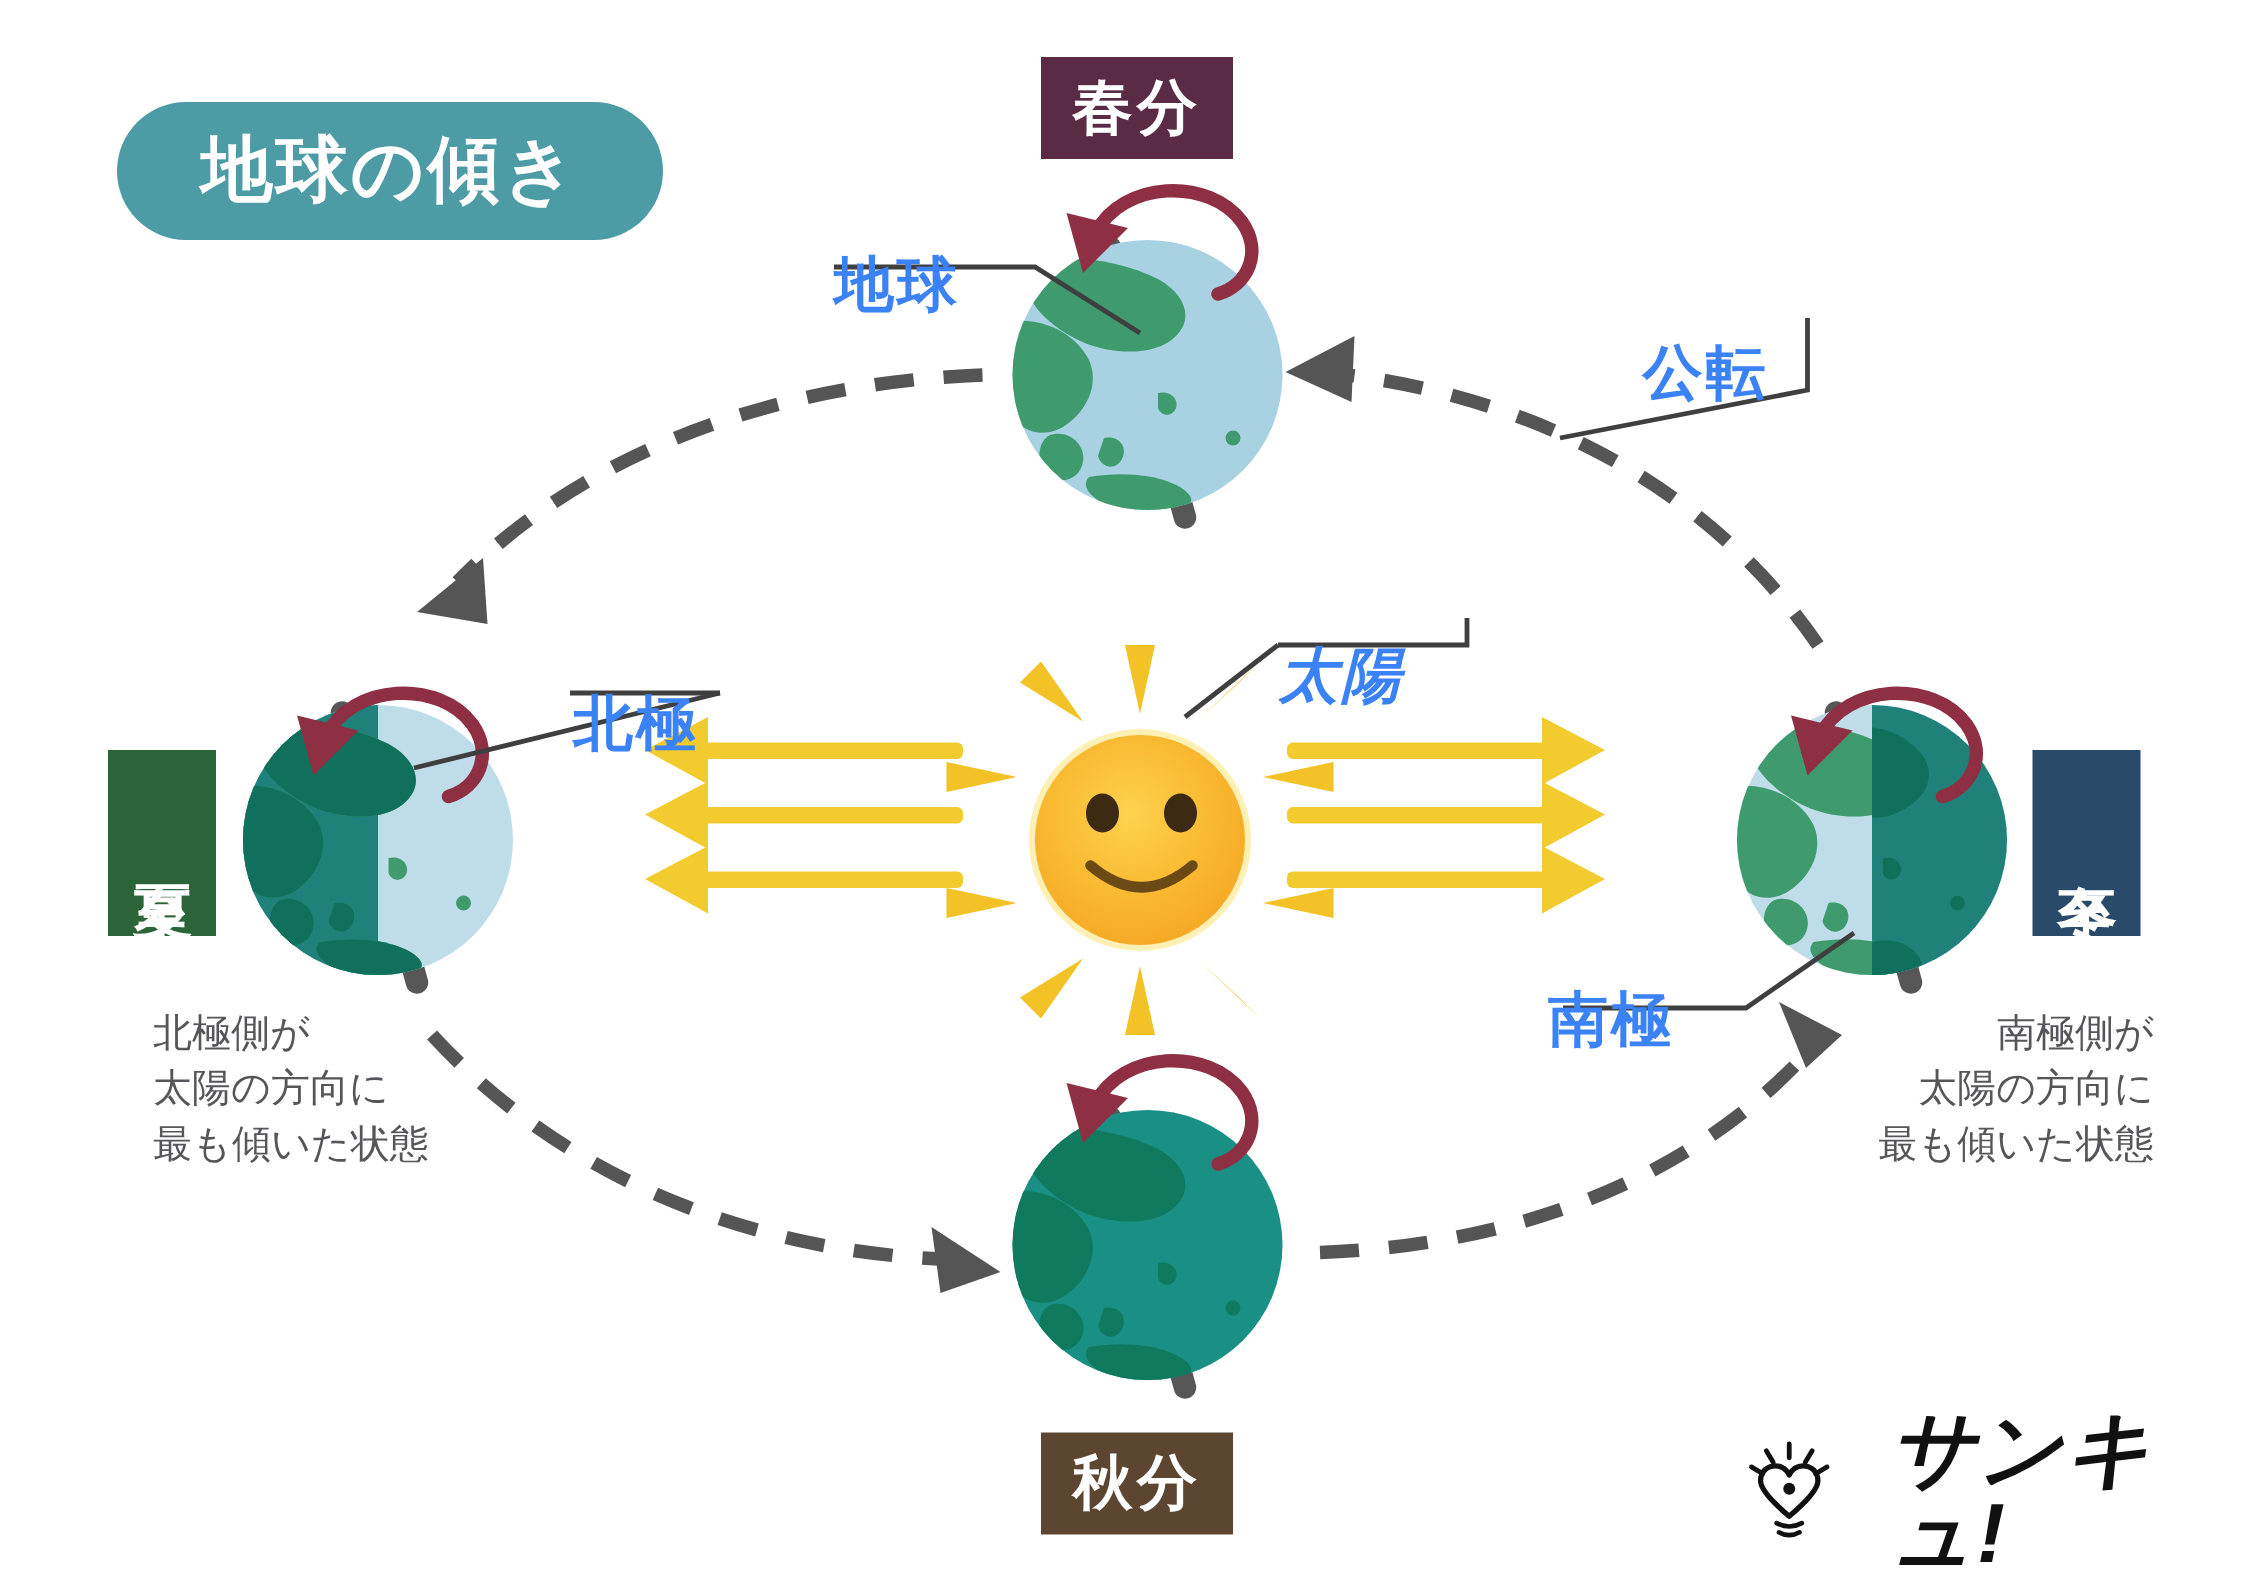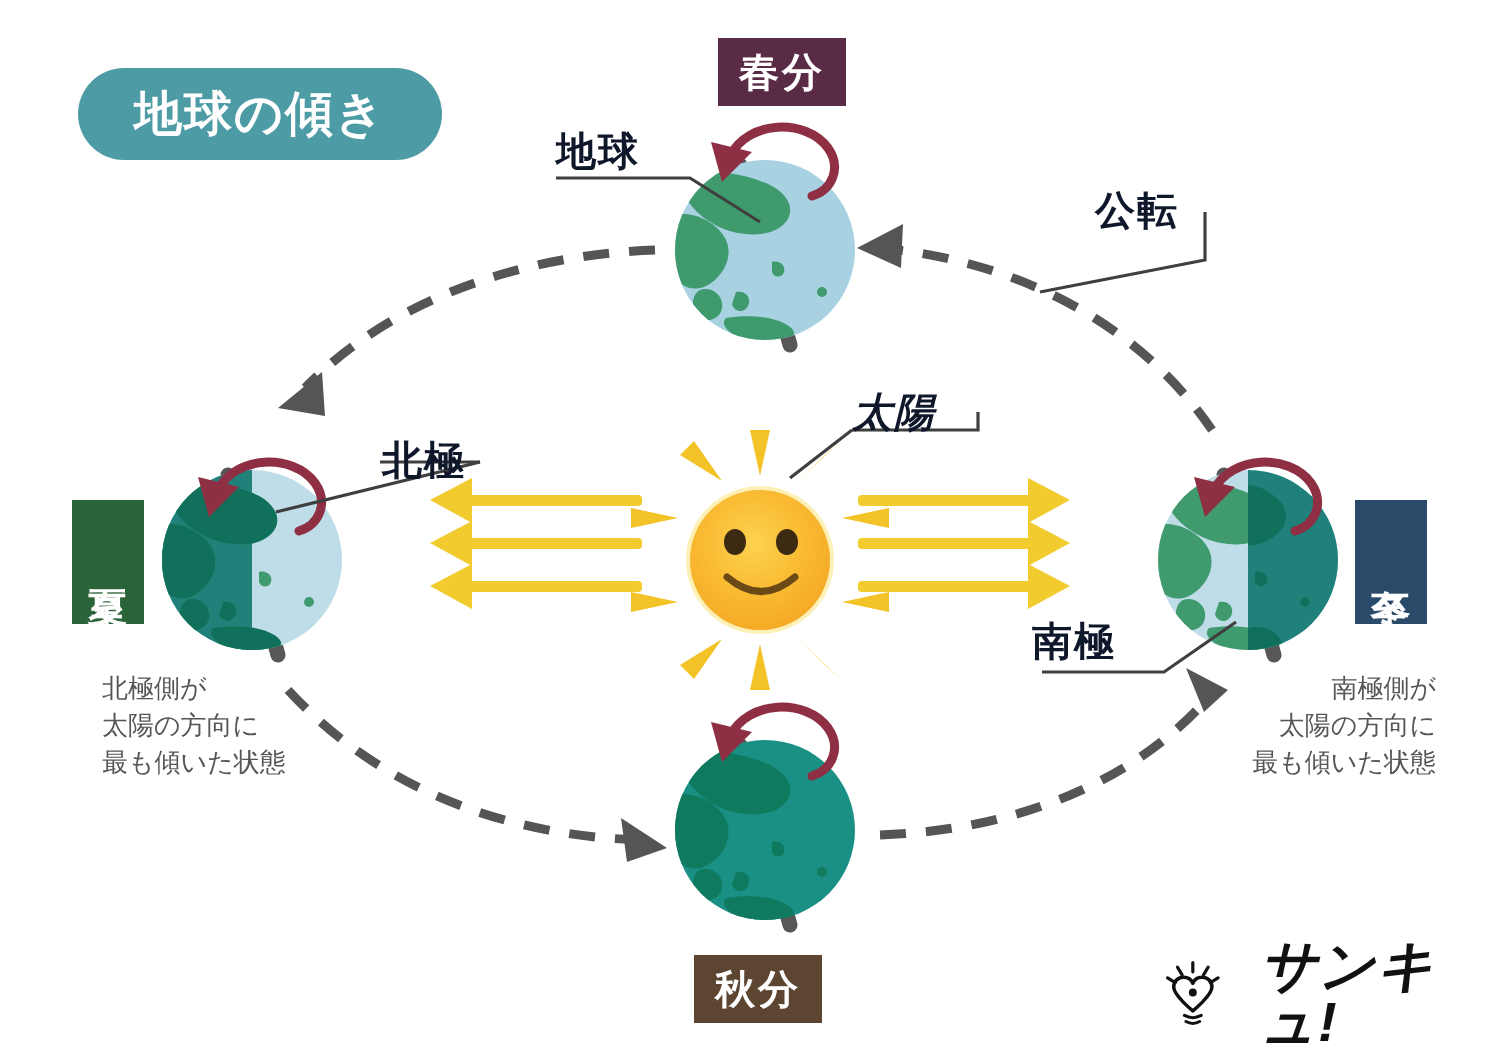--- a/index.html
+++ b/index.html
@@ -54,21 +54,20 @@
     align-items: center;
     justify-content: center;
     color: #ffffff;
     font-weight: bold;
     line-height: 1;
   }
   .season-tag .txt { display: block; }
   #tag-shunbun {
     left: 694px; top: 38px; width: 128px; height: 68px;
     background: #5a2b45;
-    margin-left: 24px;
   }
   #tag-shunbun .txt { font-size: 40px; letter-spacing: 3px; }
   #tag-shuubun {
     left: 694px; top: 955px; width: 128px; height: 68px;
     background: #5d4631;
     text-align: center;
   }
   #tag-shuubun .txt { font-size: 40px; letter-spacing: 3px; }
   #tag-geshi {
     left: 72px; top: 500px; width: 72px; height: 124px;
@@ -87,31 +86,32 @@
   #tag-touji .txt {
     font-size: 40px;
     writing-mode: vertical-rl;
     text-orientation: upright;
     letter-spacing: 4px;
   }
 
   
   .annot {
     position: absolute;
-    color: #0f172a;
+    color: #3b82f6;
     font-size: 40px;
     font-weight: bold;
     line-height: 1;
     letter-spacing: 2px;
     white-space: nowrap;
+    margin-top: 39px;
   }
   #annot-chikyu  { left: 556px;  top: 131px; }
   #annot-kouten  { left: 1095px; top: 190px; }
   #annot-taiyou  { left: 852px;  top: 392px; font-style: italic; }
-  #annot-hokkyoku{ left: 382px;  top: 440px; }
+  #annot-hokkyoku{ left: 382px;  top: 424px; }
   #annot-nankyoku{ left: 1032px; top: 621px; }
 
   
   .caption {
     position: absolute;
     color: #56565a;
     font-size: 26px;
     line-height: 1.42;
     white-space: pre-line;
   }

